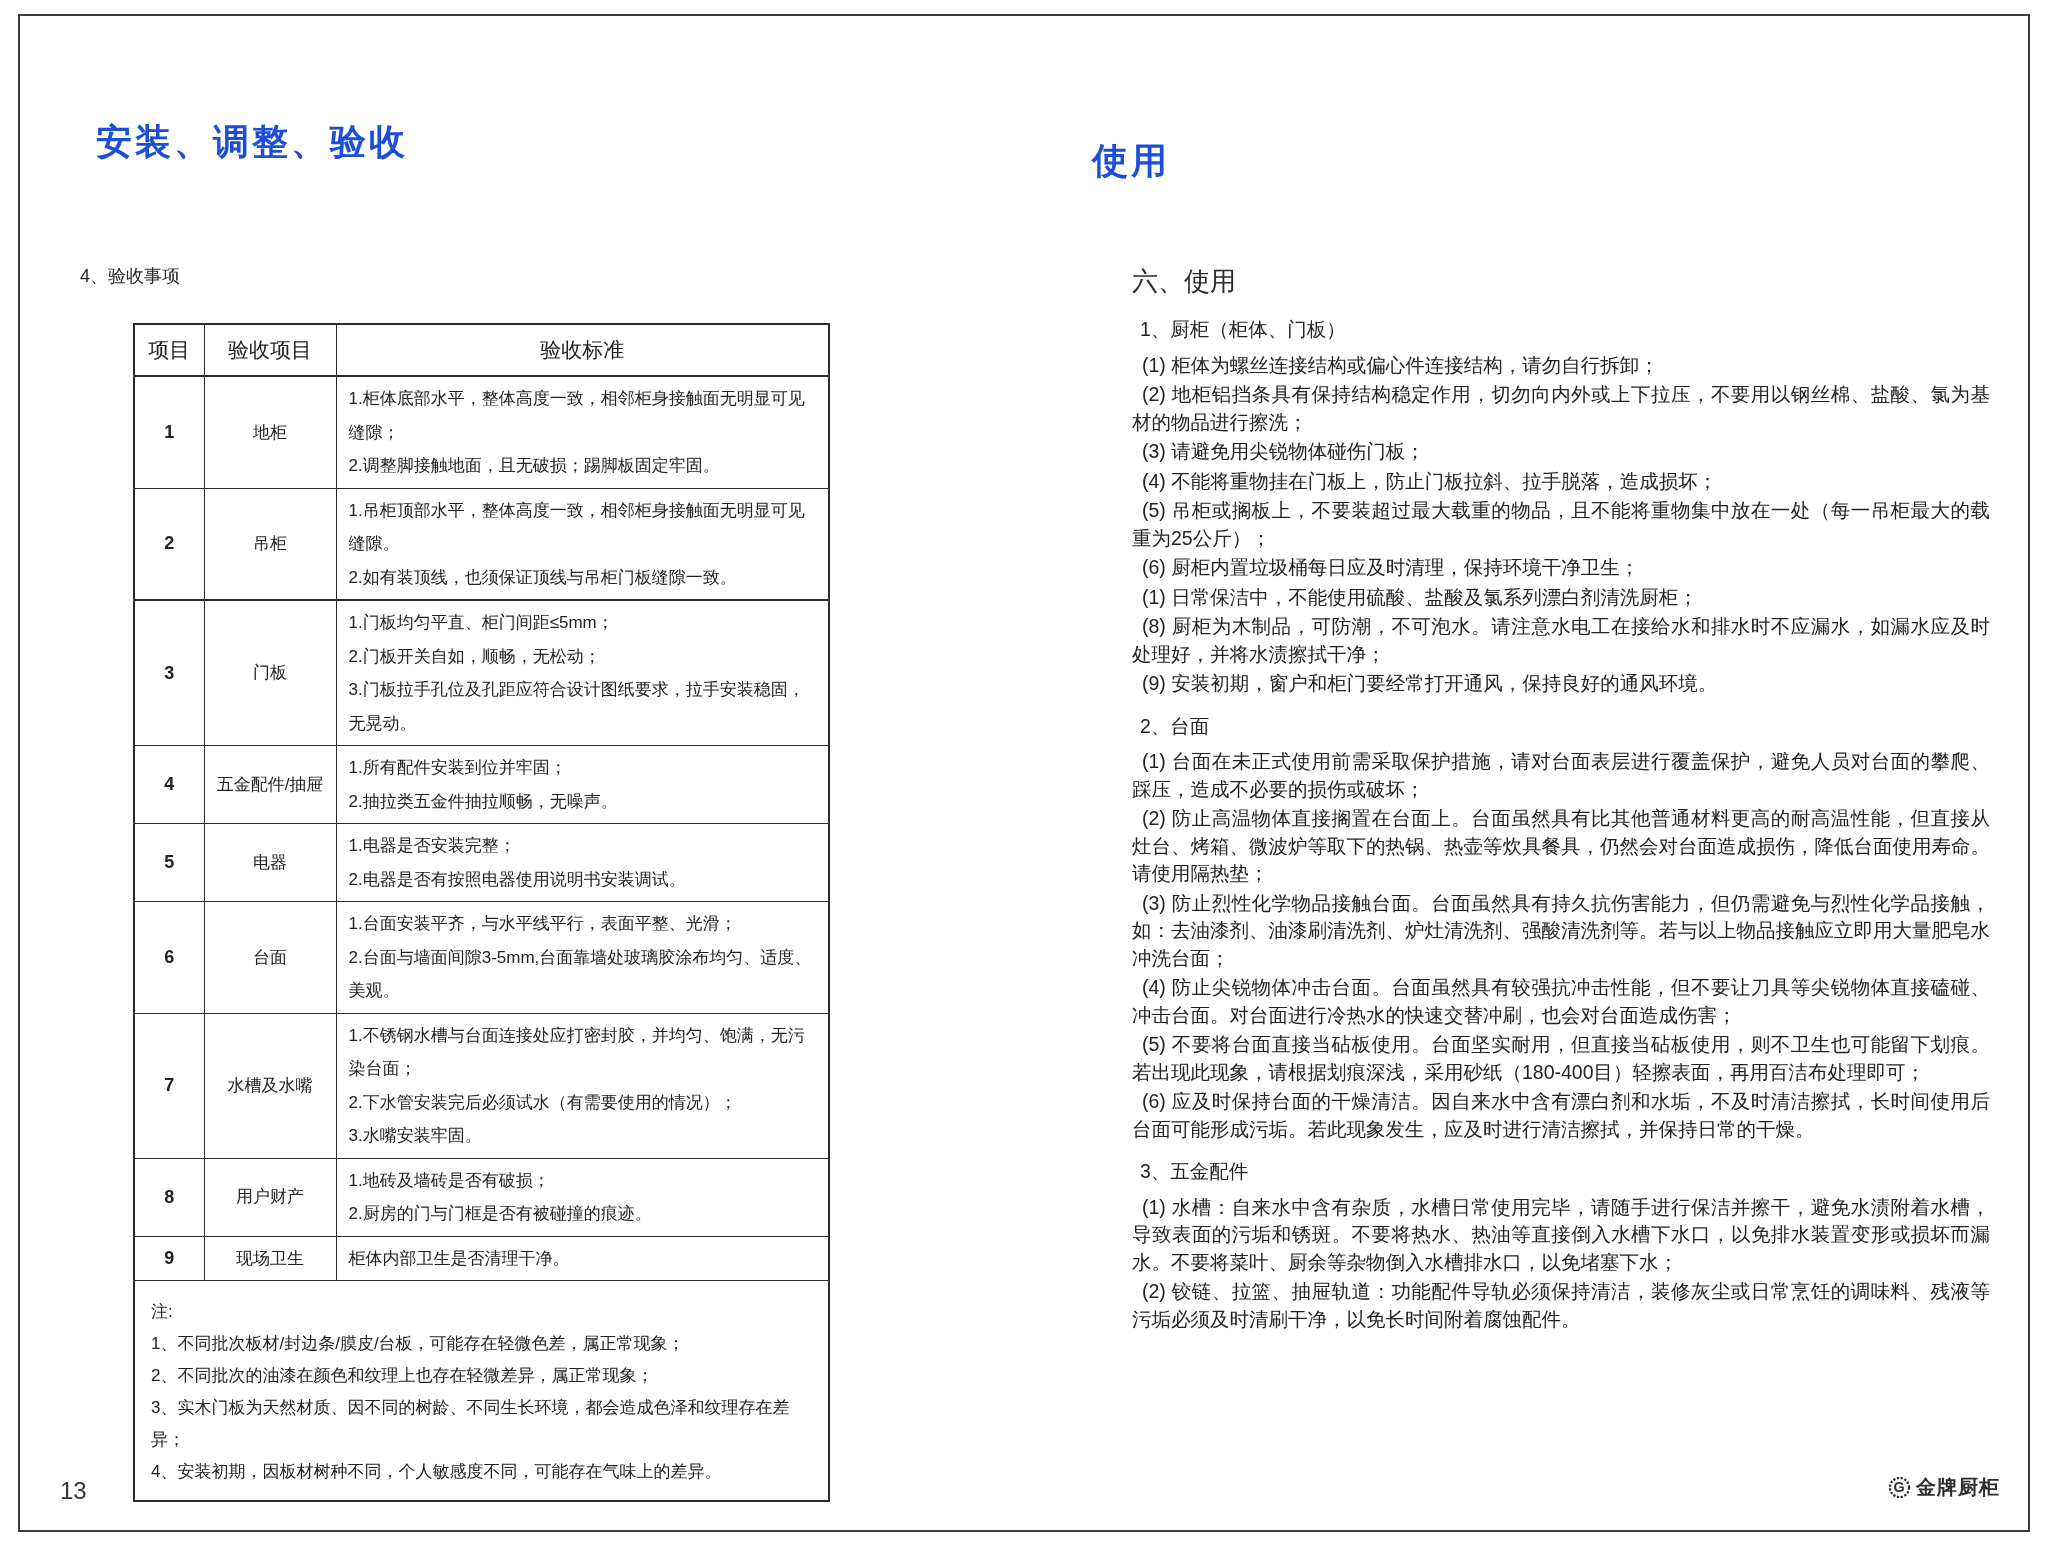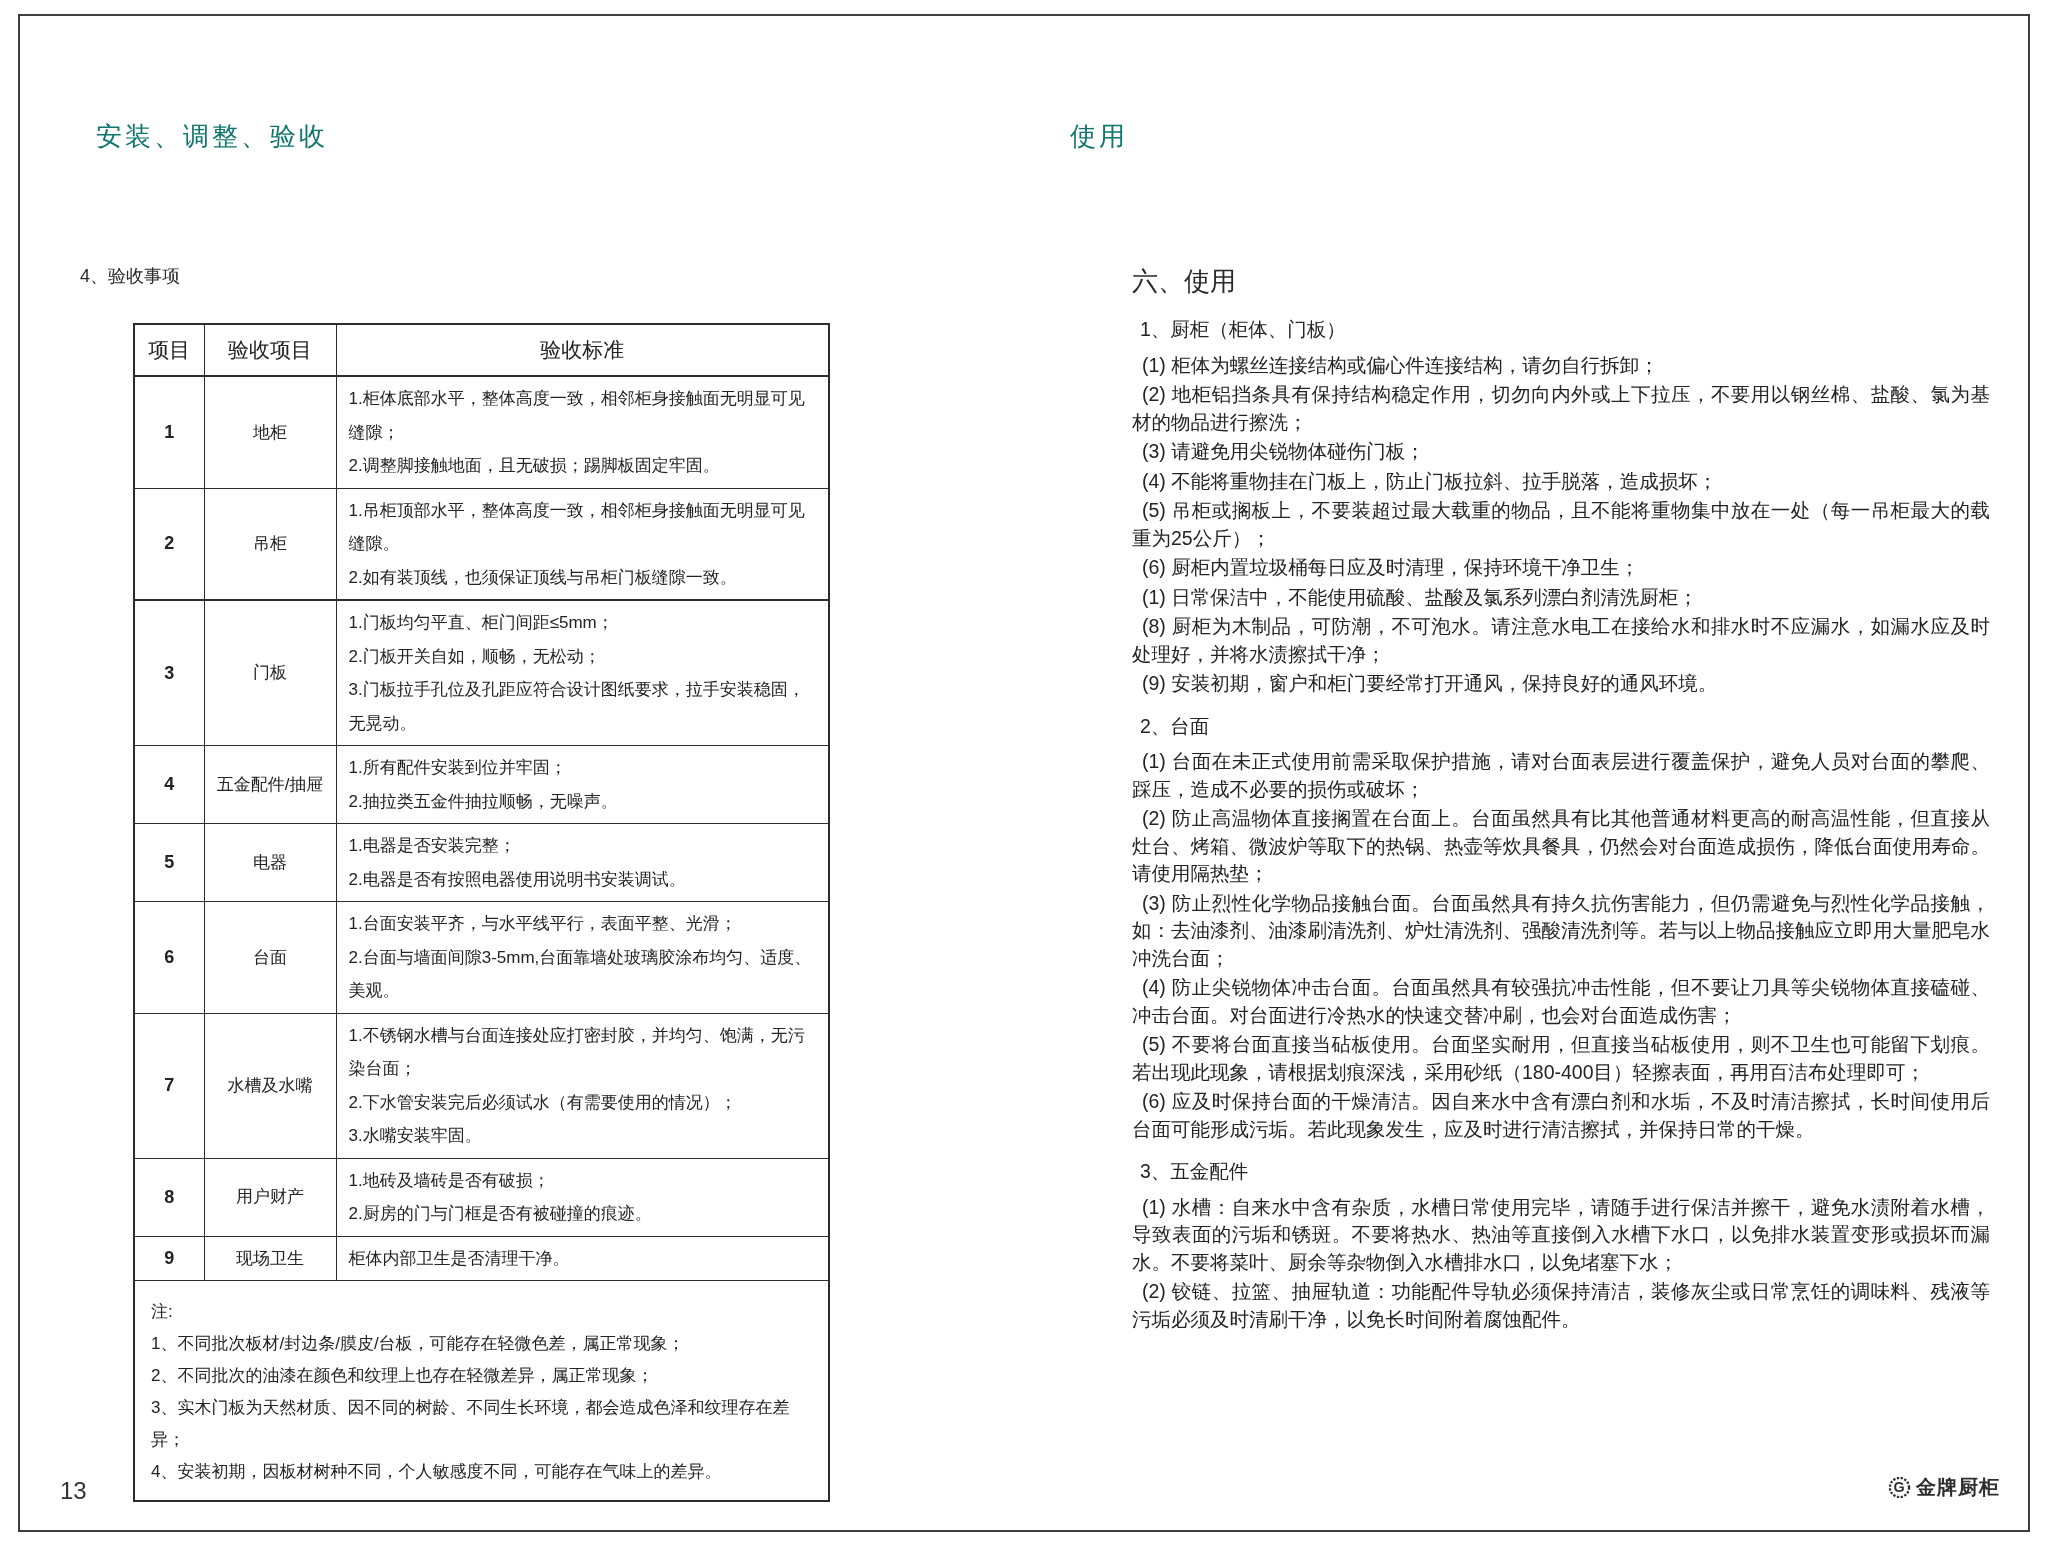--- a/index.html
+++ b/index.html
@@ -11,25 +11,25 @@
     color: #262626;
   }
   .canvas { position: relative; width: 2048px; height: 1547px; background: #fff; }
   .frame {
     position: absolute; left: 18px; top: 14px; right: 18px; bottom: 15px;
     border: 2px solid #3d3d3d;
     pointer-events: none;
   }
   .page-title {
     position: absolute; top: 122px;
-    font-size: 26px; font-weight: 400; letter-spacing: 3px; line-height: 1.1;
-    color: #0f766e; white-space: nowrap;
+    font-size: 36px; font-weight: 700; letter-spacing: 3px; line-height: 1.1;
+    color: #1d4ed8; white-space: nowrap;
   }
   .title-left  { left: 96px;  }
-  .title-right { left: 1070px; }
+  .title-right { left: 1092px; margin-top: 19px; }
 
   .sec-label {
     position: absolute; top: 266px; line-height: 1.2; color: #2a2a2a; white-space: nowrap;
   }
   .label-left  { left: 80px;  font-size: 18px; }
   .label-right { left: 1132px; font-size: 26px; }
 
   
   .acc-table {
     position: absolute; left: 133px; top: 323px; width: 695px;

